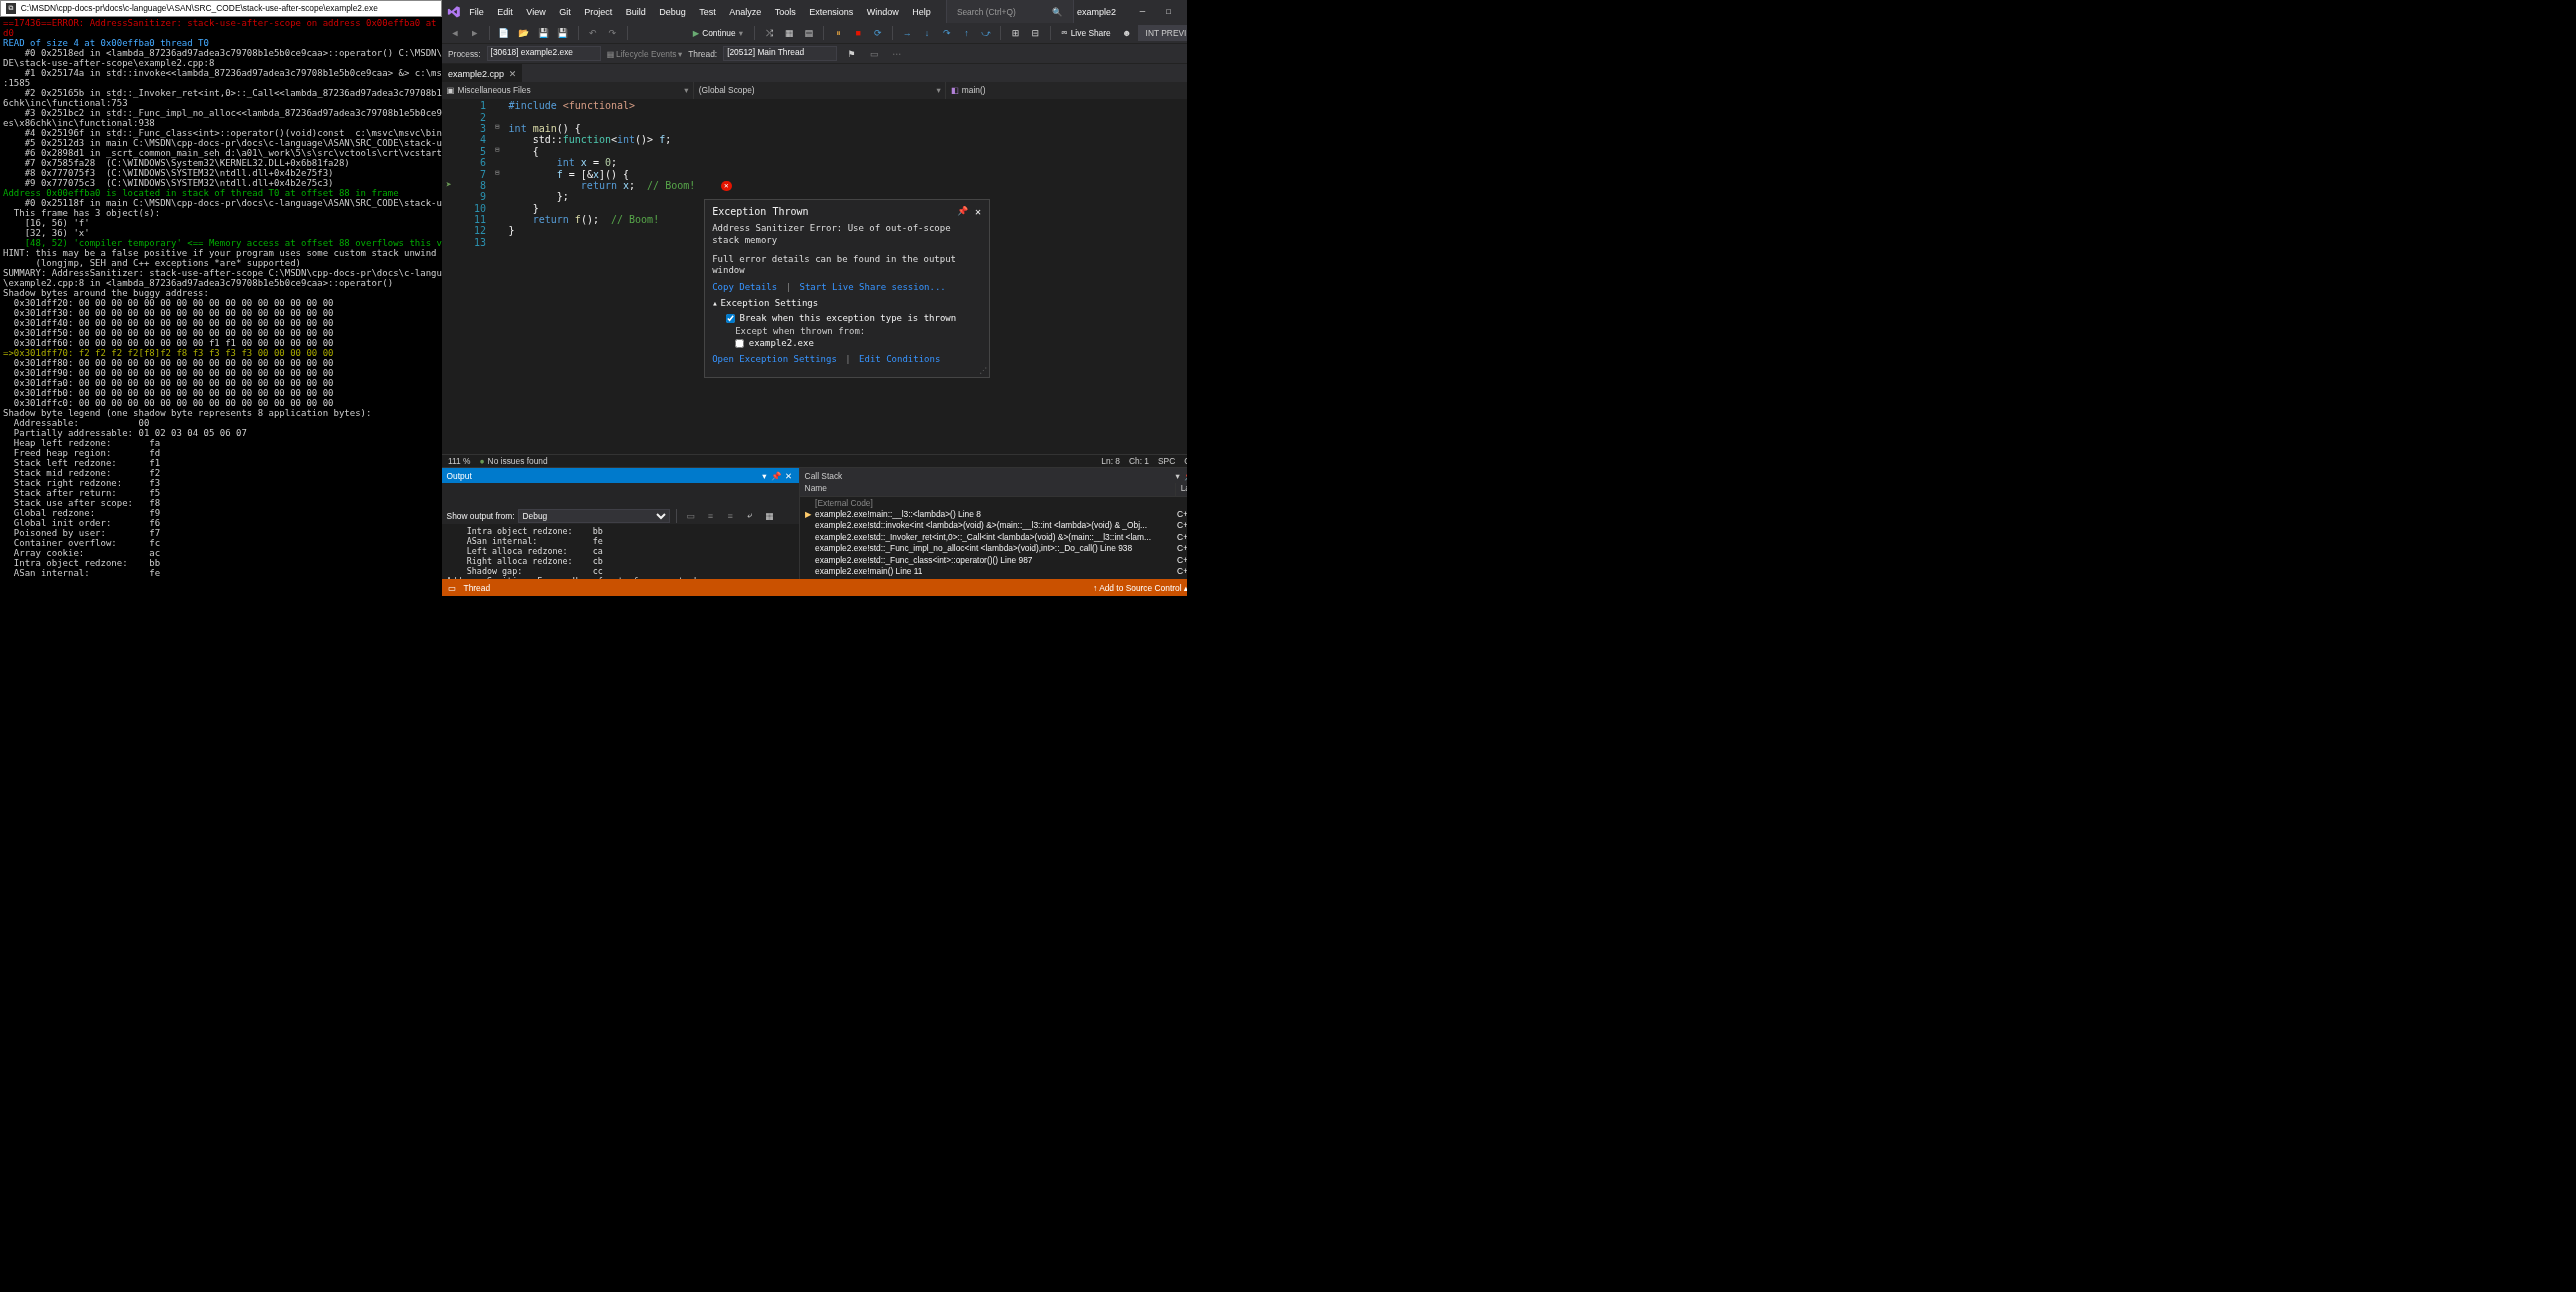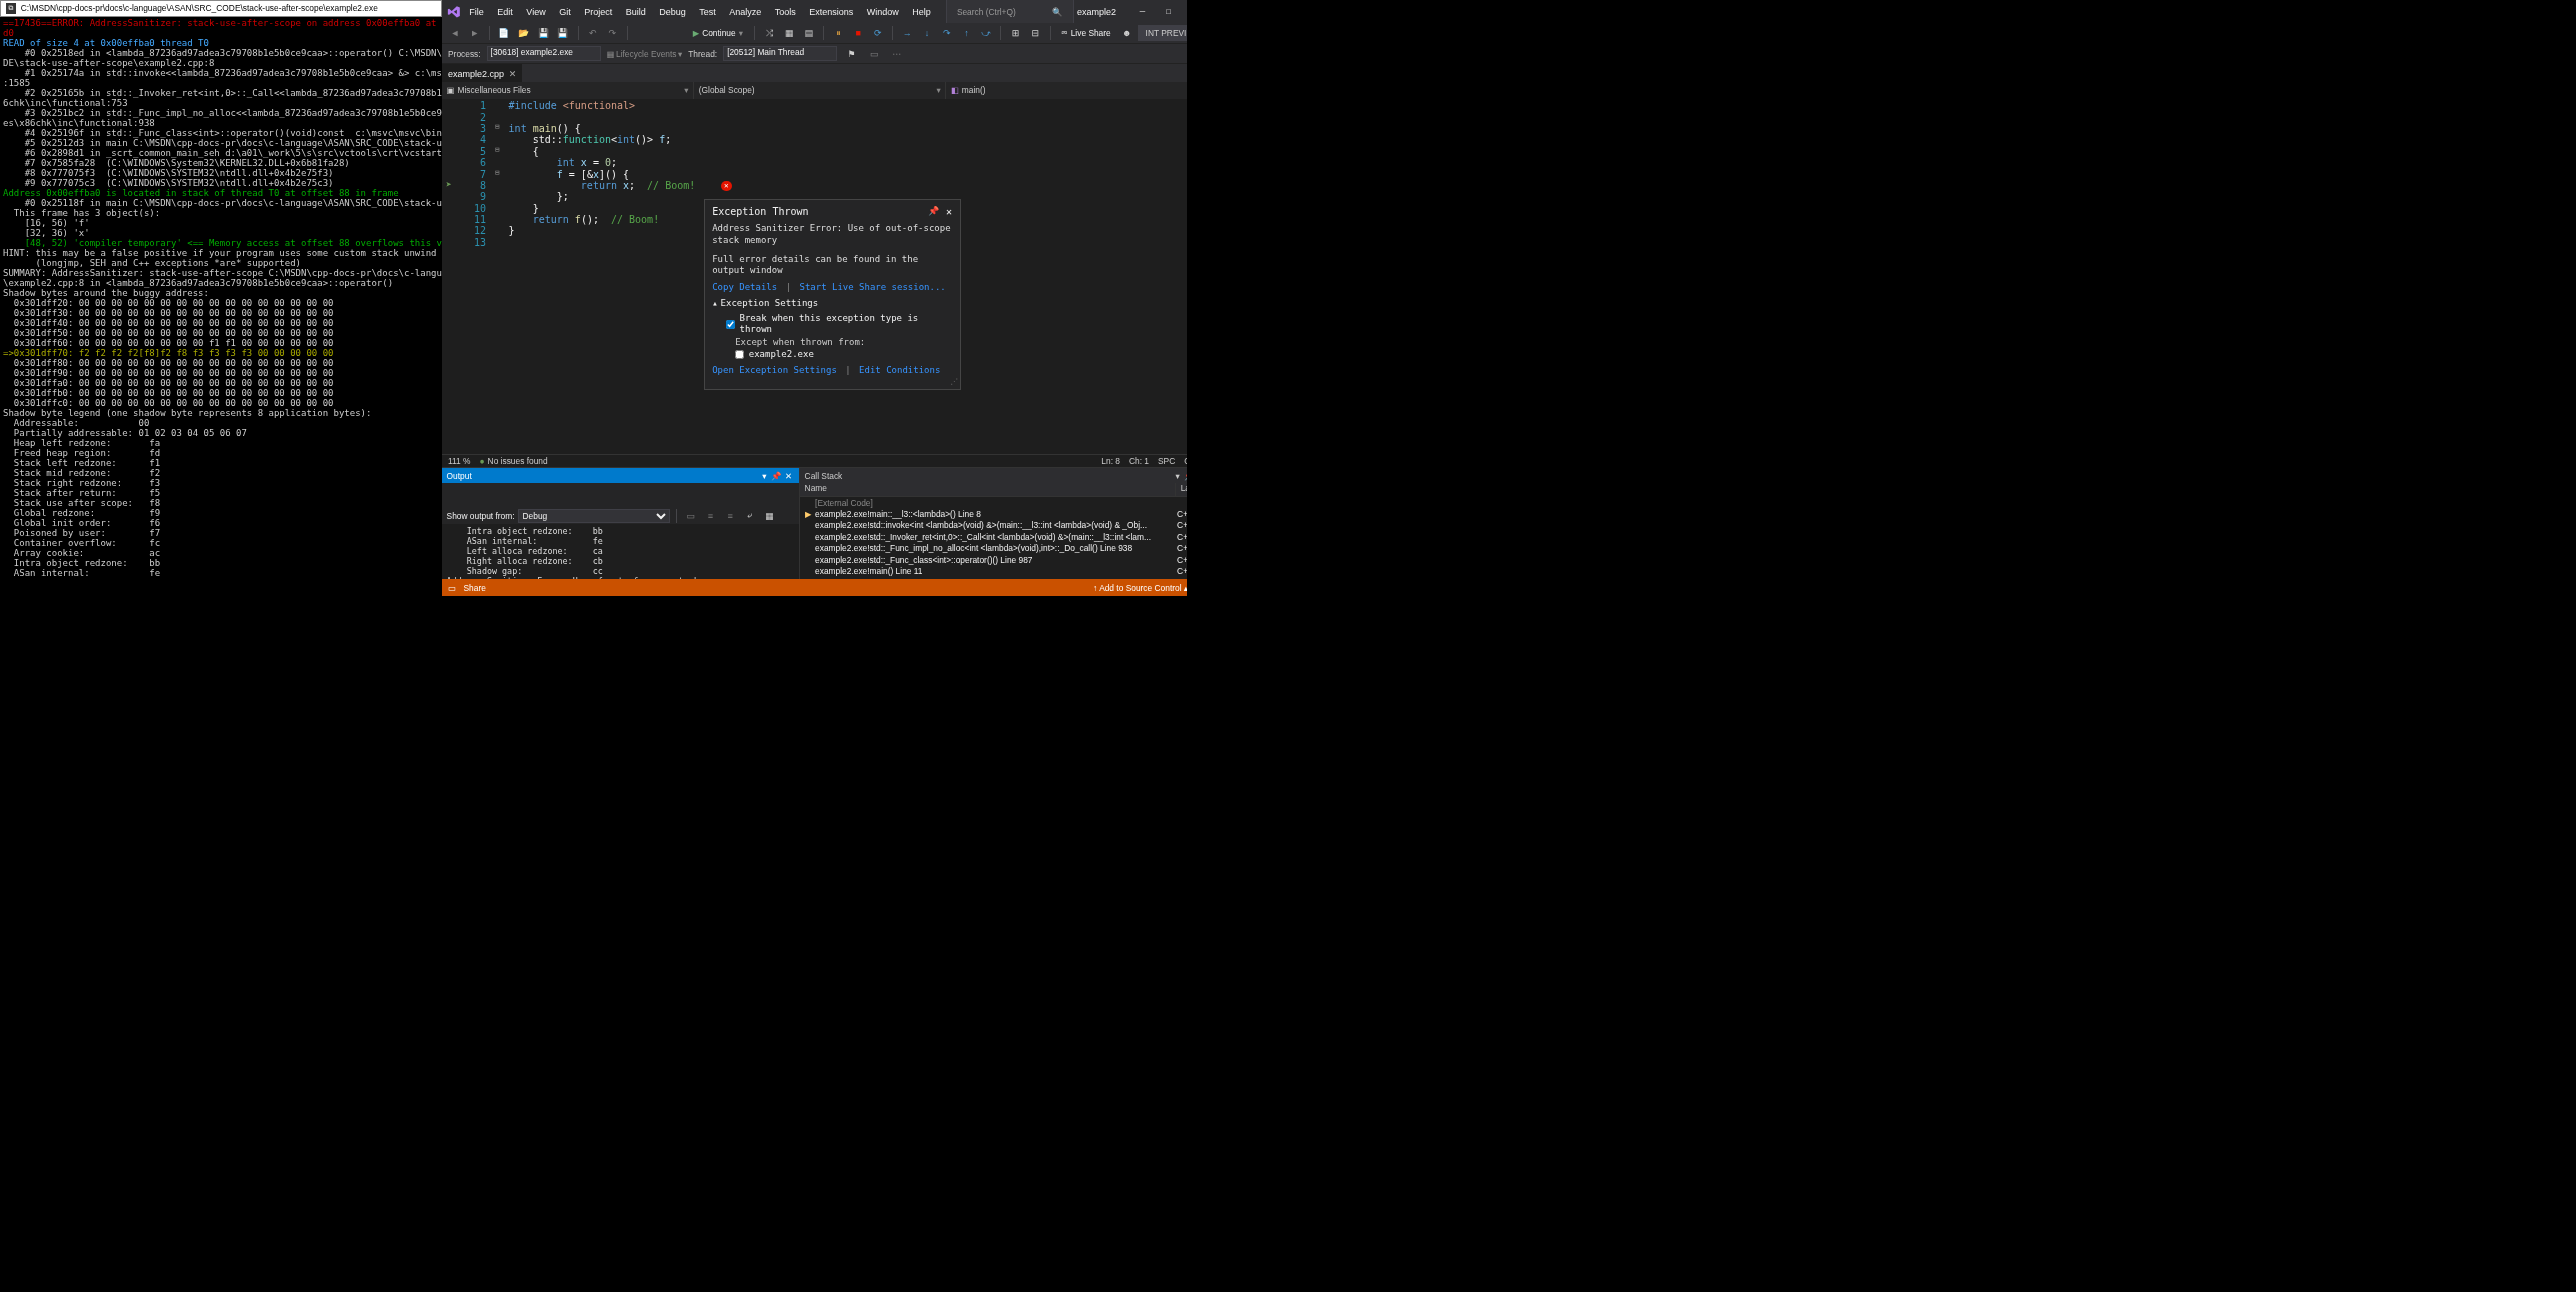--- a/index.html
+++ b/index.html
@@ -55,21 +55,21 @@
 .code-line { height: 11.4px; white-space: pre; }
 .margin-glyph { position:absolute; left:1.5px; width:10.6px; height:10.6px; display:flex; align-items:center; justify-content:center;}
 .kw { color: #569cd6; }
 .type { color: #4ec9b0; }
 .str { color: #d69d85; }
 .cmt { color: #57a64a; }
 .num { color: #b5cea8; }
 .fn  { color: #dcdcaa; }
 .var { color: #9cdcfe; }
 .err-glyph { display:inline-block; width:10.6px; height:10.6px; background:#e51400; border-radius:50%; color:#fff; font-size:7.6px; text-align:center; line-height:10.6px; vertical-align:middle; margin-left:7.6px;}
-.exc-popup { position: absolute; left: 201px; top: 100px; width: 257px; background: #252526; border: 0.8px solid #454545; color: #f1f1f1; font-size: 9px; z-index: 10; }
+.exc-popup { position: absolute; left: 201px; top: 100px; width: 286px; background: #252526; border: 0.8px solid #454545; color: #f1f1f1; font-size: 9px; z-index: 10; }
 .exc-popup .hdr { padding: 6px 7.6px; display: flex; align-items: center; font-size: 10px; }
 .exc-popup .hdr .pin { margin-left: auto; cursor: pointer; font-size:9px;}
 .exc-popup .hdr .cls { margin-left: 6px; cursor: pointer; font-size:10px;}
 .exc-popup .body { padding: 0 7.6px 7.6px 7.6px; }
 .exc-popup .msg { margin-bottom: 7.6px; color: #ddd; }
 .exc-popup .sub { margin-bottom: 6px; color: #ddd; }
 .exc-popup a, .exc-link { color: #3794ff; cursor: pointer; }
 .exc-popup .linkrow { margin-bottom:4.6px; }
 .exc-popup .sep { color:#888; margin:0 3px; }
 .exc-settings-hdr { margin: 3px 0; cursor: pointer; display:flex; align-items:center; gap:3px;}
@@ -419,20 +419,20 @@
     </div>
   </div>
 
   <div class="vs-side-tabs" id="side-tabs">
       <div class="side-tab">Solution Explorer</div>
       <div class="side-tab">Team Explorer</div>
     </div>
 
   <div class="statusbar">
     <span>▭</span>
-    <span>Share</span>
+    <span>Thread</span>
     <span class="spacer"></span>
     <span>↑ <span>Add to Source Control</span> ▴</span>
     <span>🔔</span>
   </div>
 
 </div>
 
 
 </body></html>

